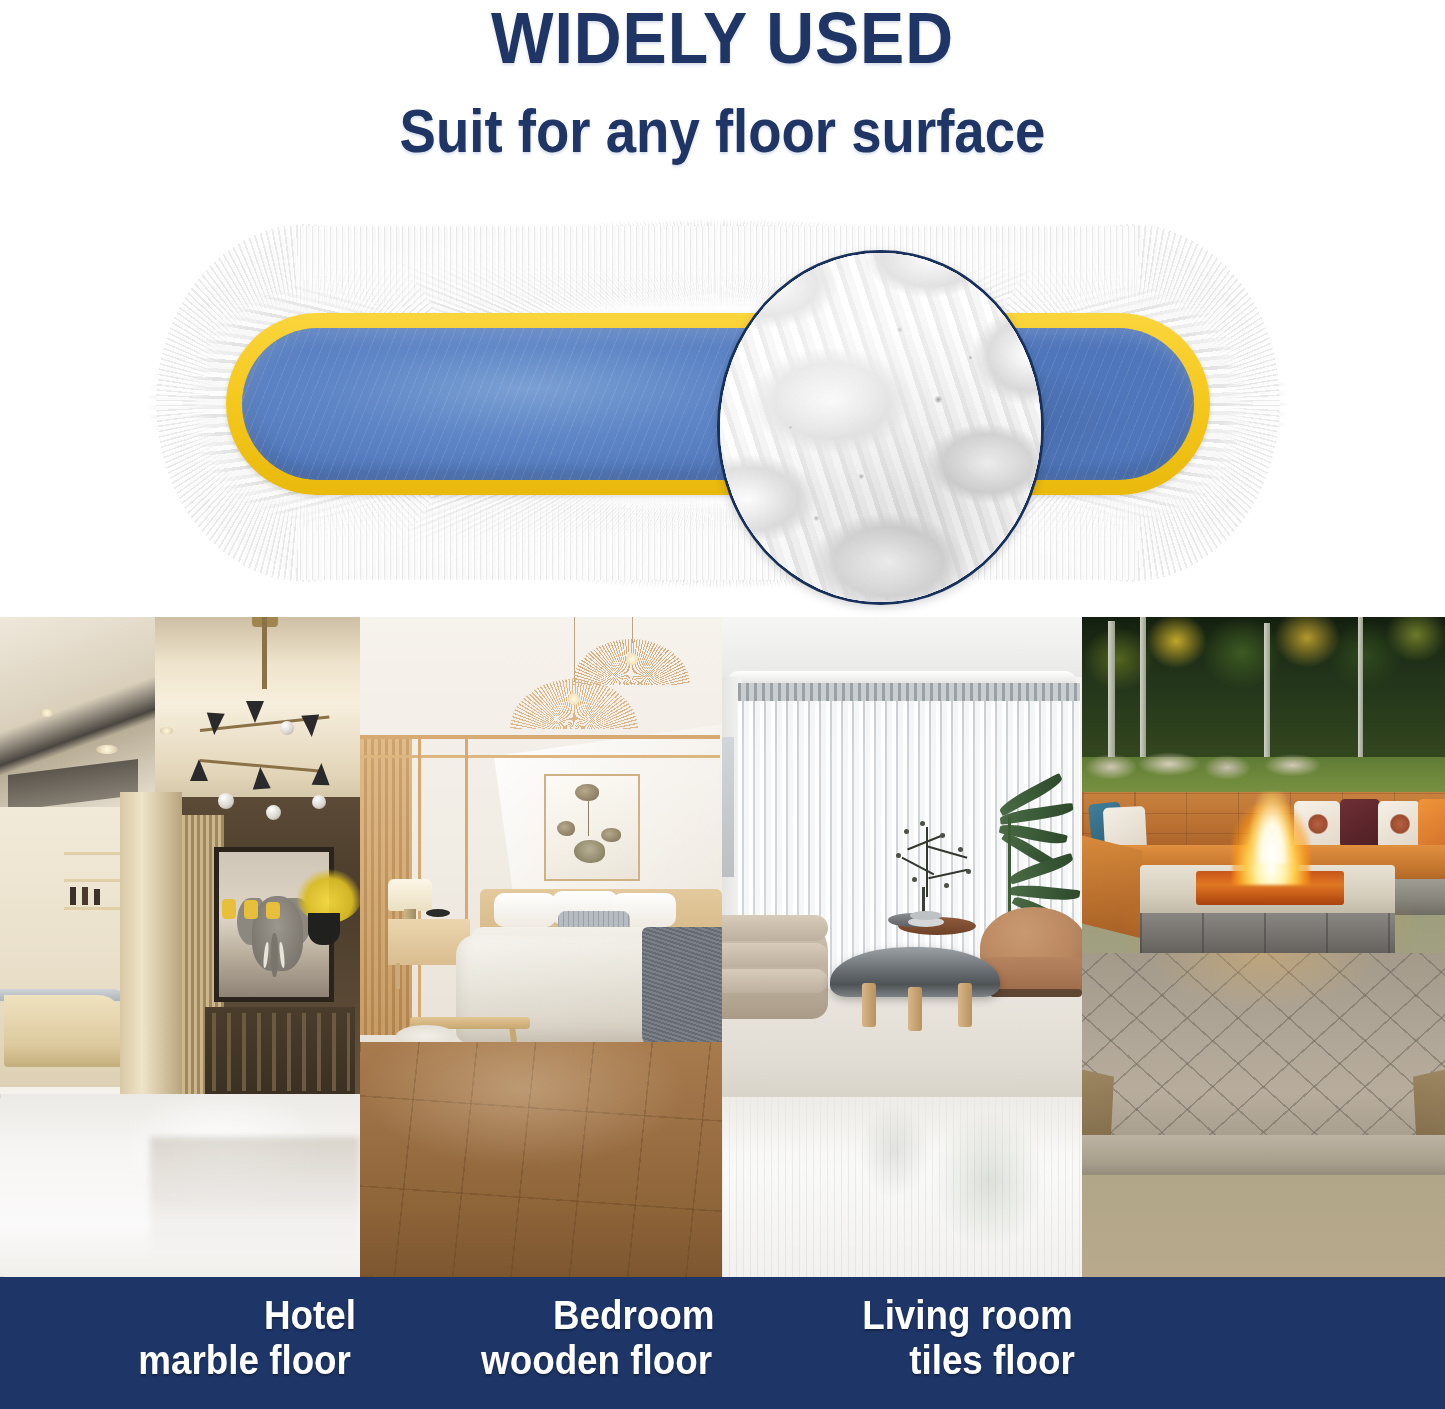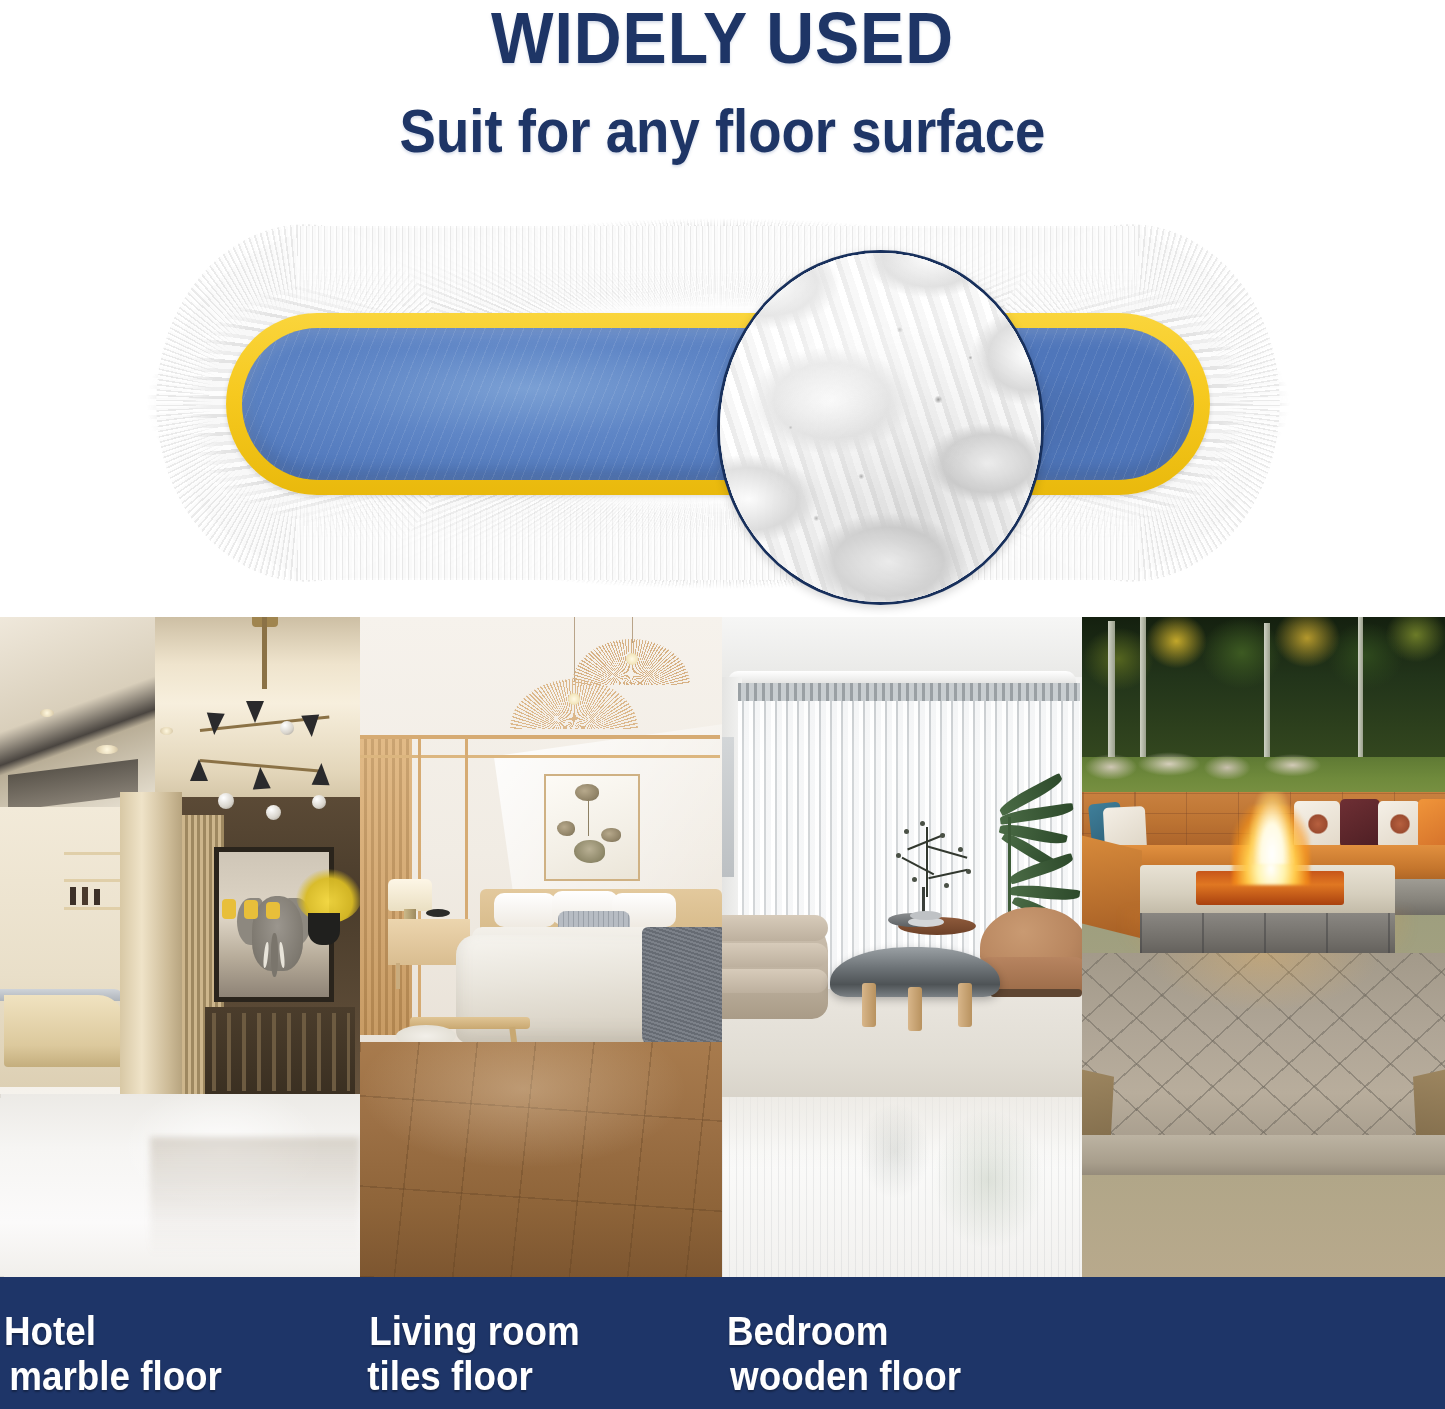--- a/index.html
+++ b/index.html
@@ -411,21 +411,21 @@
     background:linear-gradient(170deg,#9d8660 0%,#7b6747 100%); clip-path:polygon(10% 0,100% 8%,88% 100%,0 92%); }
   .o-chair-r { right:-6px; top:452px; width:38px; height:96px;
     background:linear-gradient(190deg,#9d8660 0%,#7b6747 100%); clip-path:polygon(0 8%,90% 0,100% 92%,12% 100%); }
 
   
   .captions {
     position:absolute; left:0; top:1277px; width:1445px; height:132px;
     background:#1e3568; display:flex;
   }
   .cap { position:relative; height:100%; display:flex; flex-direction:column;
-         align-items:flex-start; justify-content:flex-start; padding-top:32px; }
+         align-items:flex-end; justify-content:flex-start; padding-top:16px; }
   .c1 { width:360px; } .c2 { width:362px; } .c3 { width:360px; } .c4 { width:363px; }
   .cap-line {
     color:#ffffff; font-size:40px; font-weight:bold; line-height:1.12;
     transform:scaleX(0.92); transform-origin:center;
     text-shadow:0 2px 2px rgba(0,0,0,.30); white-space:nowrap;
   }
 </style>
 </head>
 <body>
 
@@ -655,21 +655,21 @@
     <div class="layer o-step"></div>
     <div class="layer o-cobble"></div>
   </div>
 </div>
 
 <div class="captions">
   <div class="cap c1">
     <div class="cap-line">Hotel</div>
     <div class="cap-line">marble floor</div>
   </div>
+  <div class="cap c2">
+    <div class="cap-line">Bedroom</div>
+    <div class="cap-line">wooden floor</div>
+  </div>
   <div class="cap c3">
     <div class="cap-line">Living room</div>
     <div class="cap-line">tiles floor</div>
   </div>
-  <div class="cap c2">
-    <div class="cap-line">Bedroom</div>
-    <div class="cap-line">wooden floor</div>
-  </div>
 </div>
 
 </body></html>

